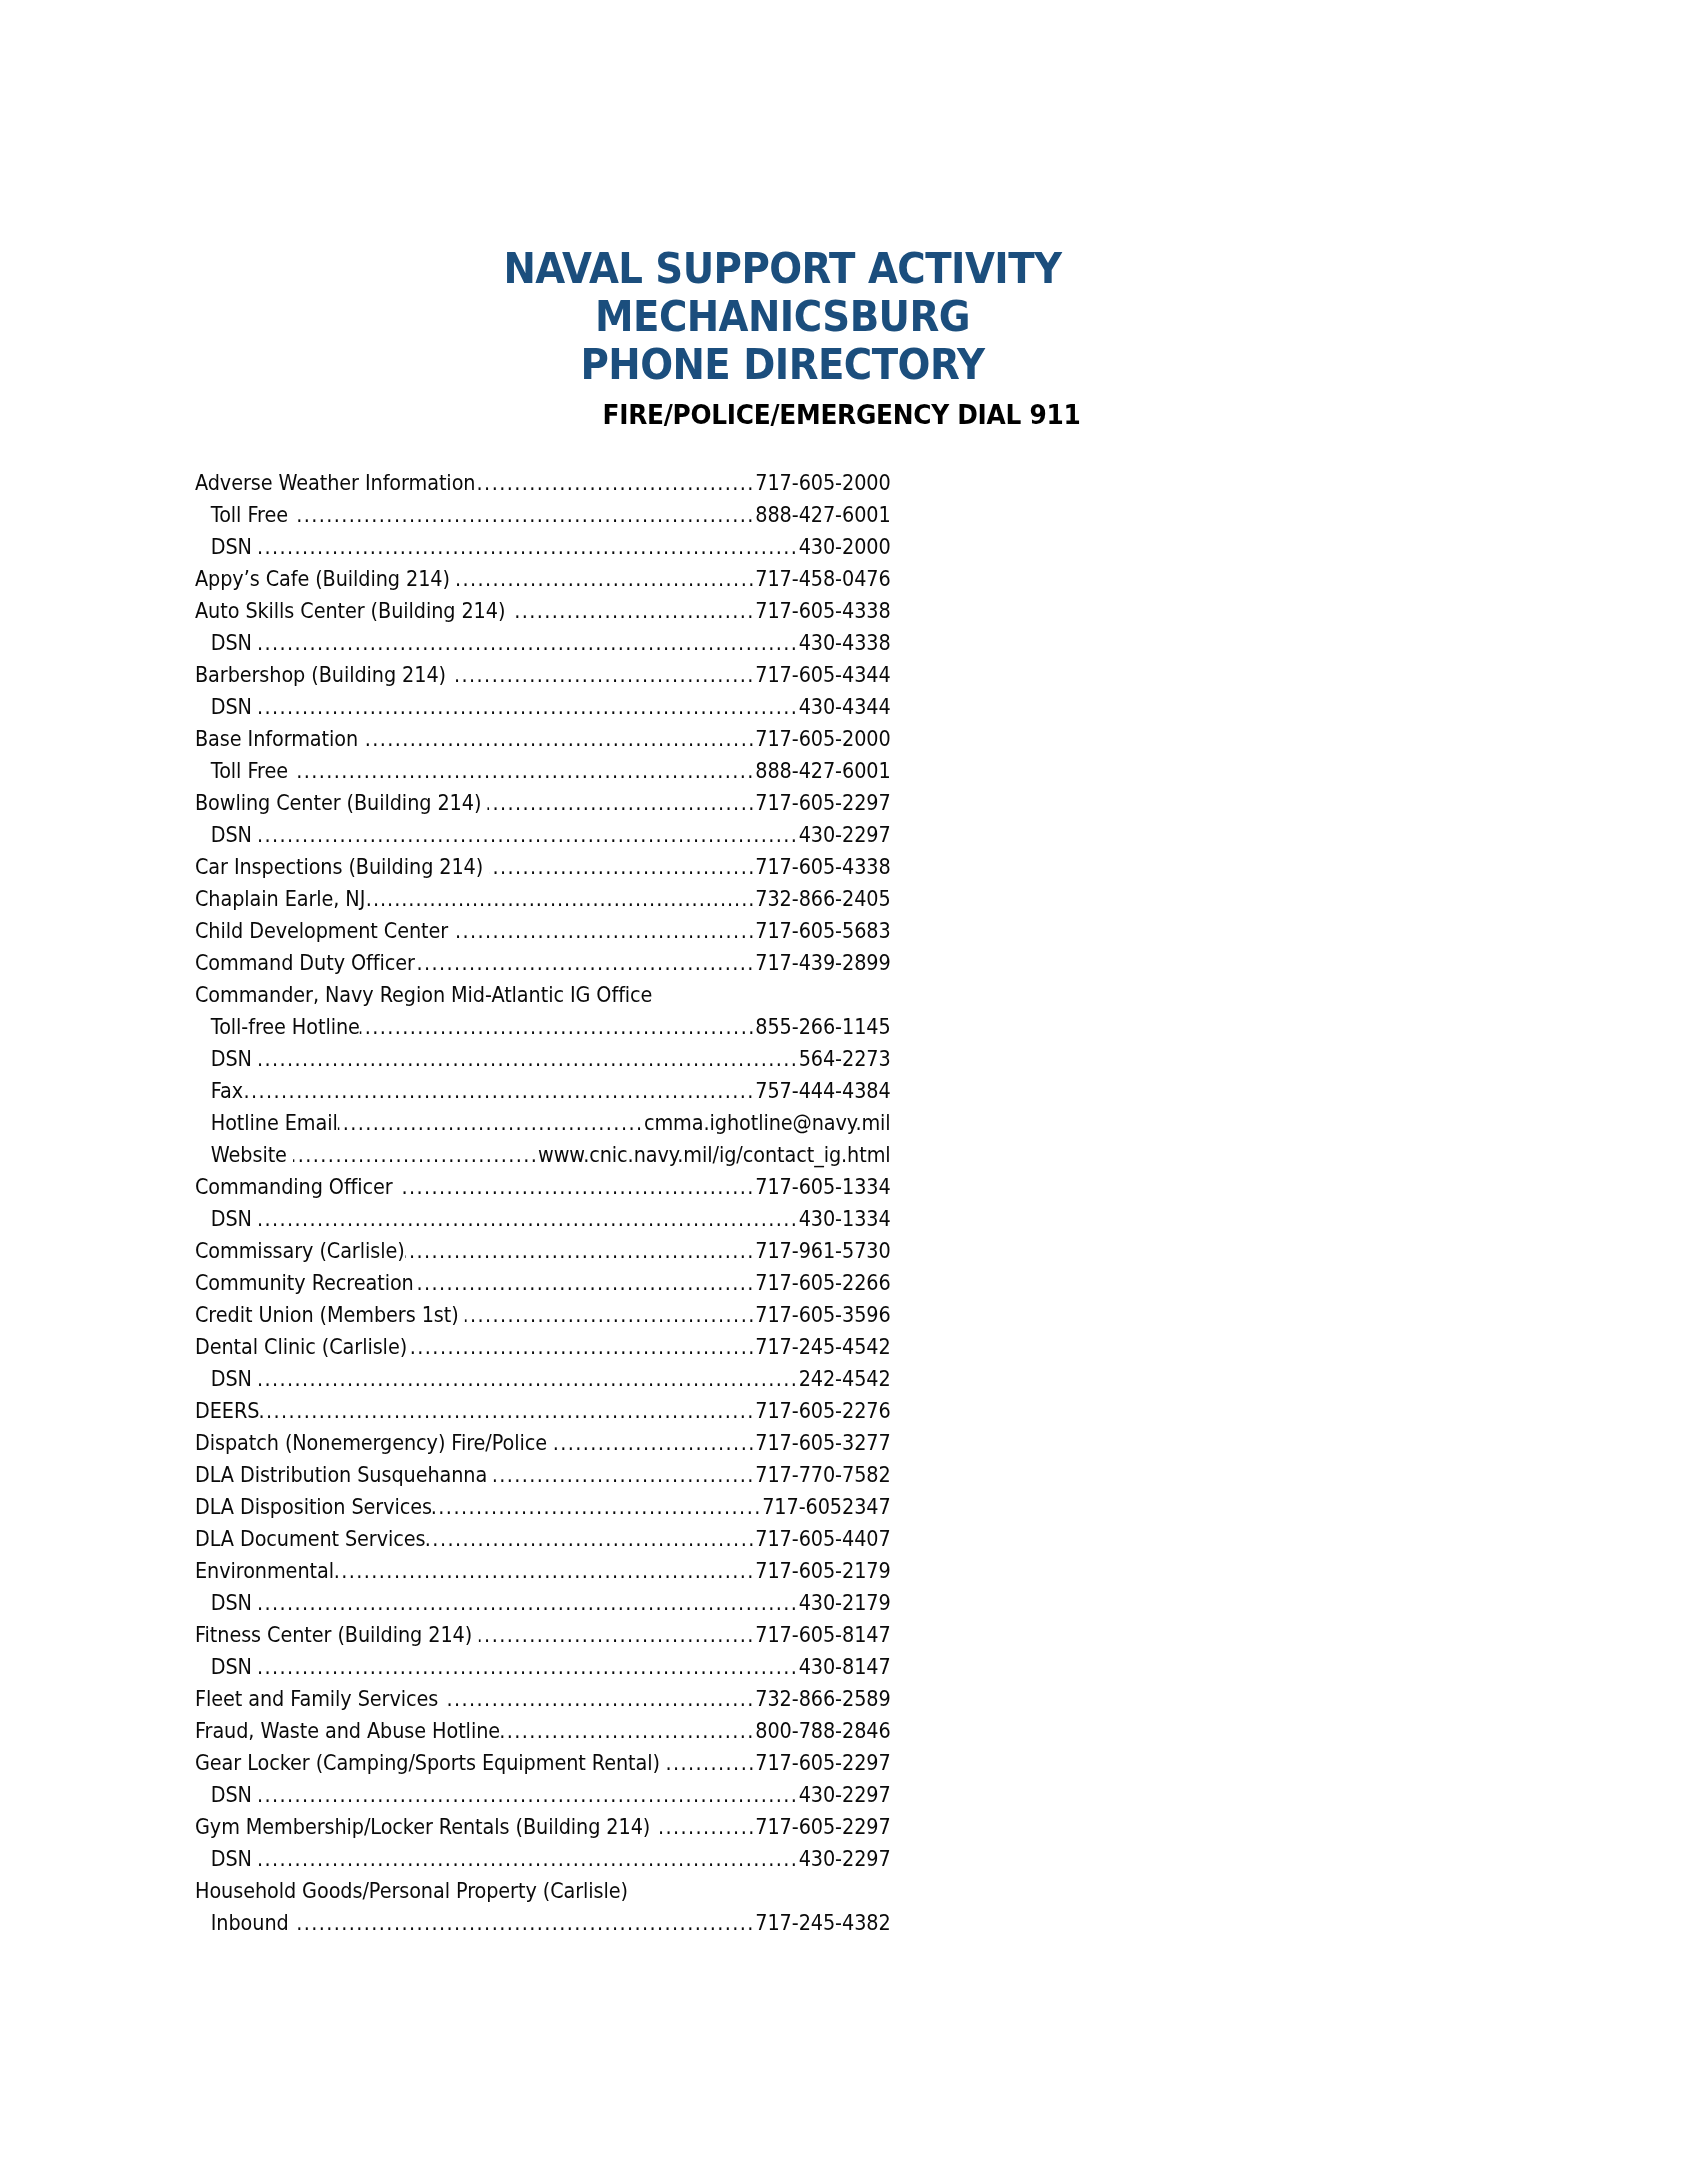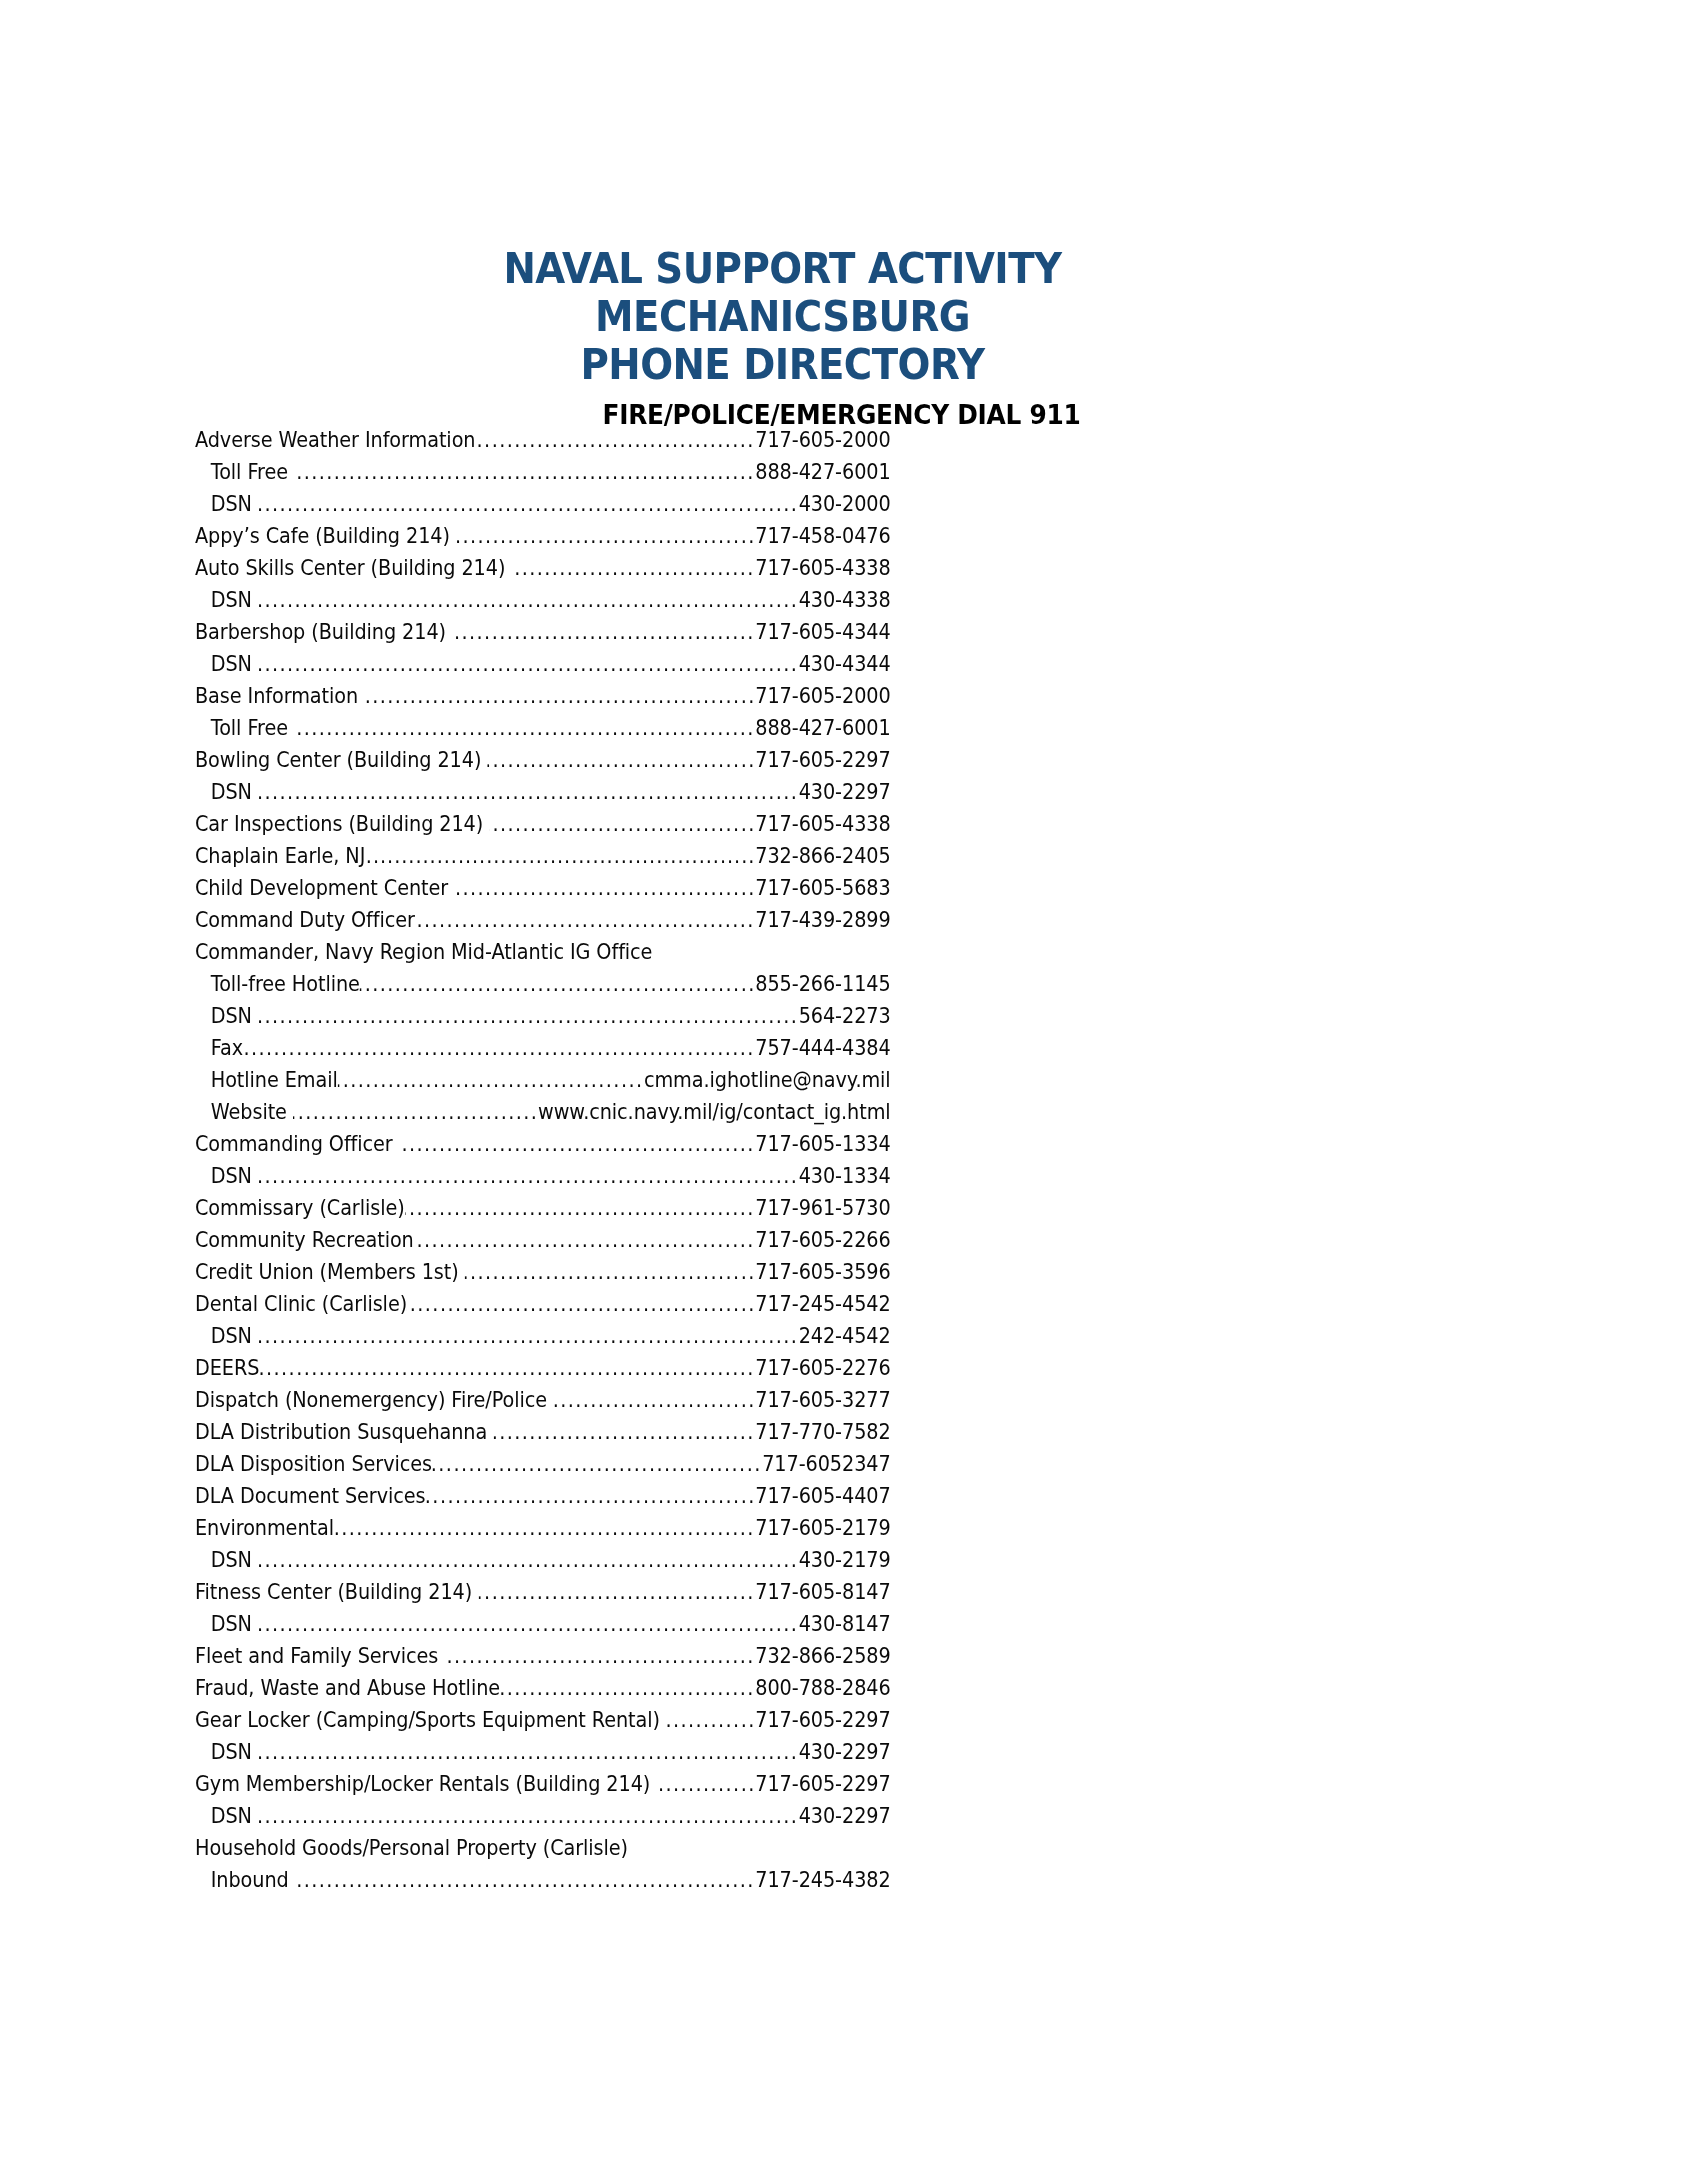--- a/index.html
+++ b/index.html
@@ -61,21 +61,21 @@
     letter-spacing: -0.3px;
     transform: scaleX(0.92);
     transform-origin: center center;
     white-space: nowrap;
   }
 
   
   .directory {
     position: absolute;
     left: 195px;
-    top: 424px;
+    top: 467px;
     width: 696px;
   }
 
   .entry {
     position: relative;
     display: flex;
     align-items: baseline;
     width: 100%;
     height: 32px;
     font-family: "DejaVu Sans", sans-serif;

